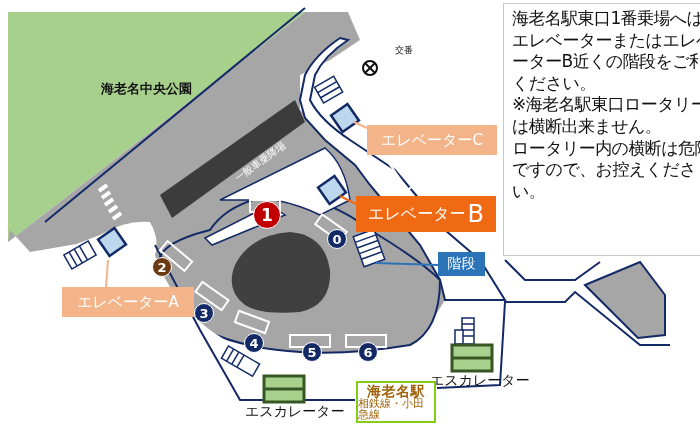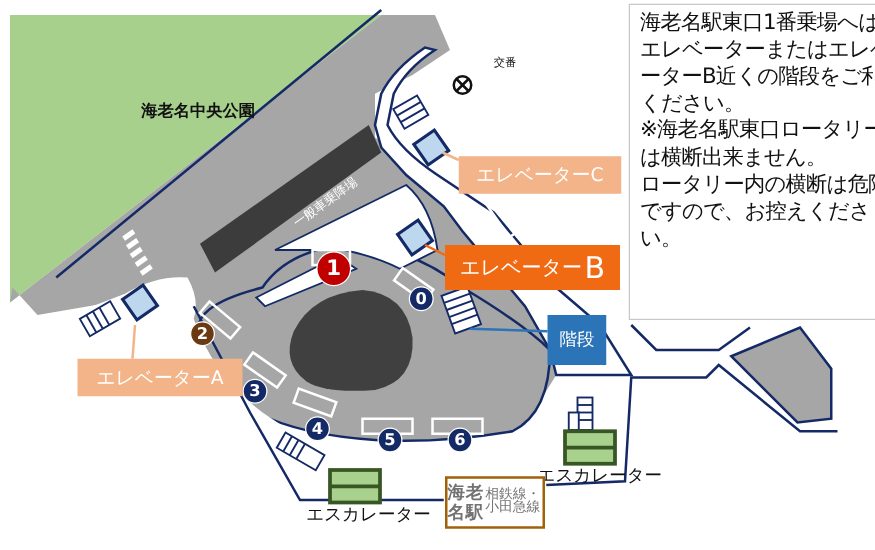--- a/index.html
+++ b/index.html
@@ -6,37 +6,37 @@
   body { width: 700px; height: 440px; overflow: hidden; position: relative; font-family: "DejaVu Sans", sans-serif; }
   #map { position: absolute; left: 0; top: 0; width: 700px; height: 440px; }
   .callout {
     position: absolute; color: #ffffff; font-family: "DejaVu Sans", sans-serif;
     display: flex; align-items: center; justify-content: center; white-space: nowrap; text-align: center;
   }
   #elev-c { left: 367px; top: 125px; width: 130px; height: 30px; background: #f2b488; font-size: 15px; }
   #elev-b { left: 356px; top: 196px; width: 140px; height: 36px; background: #f06a14; font-size: 16px; }
   #elev-b .big { font-size: 24px; margin-left: 2px; }
   #elev-a { left: 62px; top: 287px; width: 132px; height: 30px; background: #f2b488; font-size: 15px; }
-  #stairs-tag { left: 438px; top: 252px; width: 47px; height: 40px; background: #2c74b8; font-size: 14px; }
+  #stairs-tag { left: 438px; top: 252px; width: 47px; height: 24px; background: #2c74b8; font-size: 14px; }
   #notice {
     position: absolute; left: 503px; top: 3px; width: 230px; height: 253px;
     background: #ffffff; border: 1px solid #c8c8c8; box-sizing: border-box;
     padding: 4px 6px 4px 8px; font-size: 17px; line-height: 21.6px; color: #111;
     font-family: "DejaVu Sans", sans-serif; white-space: pre-line; letter-spacing: -0.6px;
   }
   #station-box {
     position: absolute; left: 356px; top: 381px; width: 80px; height: 42px;
-    border: 2px solid #a16207; background: #fff; box-sizing: border-box;
-    display: flex; flex-direction: row; align-items: center; justify-content: center;
-    font-family: "DejaVu Sans", sans-serif; color: #737373;
+    border: 2px solid #84cc16; background: #fff; box-sizing: border-box;
+    display: flex; flex-direction: column; align-items: center; justify-content: center;
+    font-family: "DejaVu Sans", sans-serif; color: #a16207;
   }
   #station-box .name { font-size: 14px; font-weight: bold; line-height: 16px; letter-spacing: 0.5px; }
   #station-box .lines { font-size: 11px; line-height: 11px; font-family: Liberation Mono, monospace; }
   .small-lbl { position: absolute; font-size: 14px; color: #111; font-family: "DejaVu Sans", sans-serif; white-space: nowrap; }
-  #park-label { position: absolute; left: 101px; top: 80px; font-size: 13px; color: #111; font-weight: bold; font-family: "DejaVu Sans", sans-serif; margin-left: 12px; }
+  #park-label { position: absolute; left: 101px; top: 80px; font-size: 13px; color: #111; font-weight: bold; font-family: "DejaVu Sans", sans-serif; }
   #koban-label { position: absolute; left: 362px; top: 44px; font-size: 9px; color: #111; font-family: "DejaVu Sans", sans-serif; margin-left: 33px; }
   #pickup-label {
     position: absolute; left: 232px; top: 174px; font-size: 10px; color: #ffffff;
     transform: rotate(-36deg); transform-origin: left top; font-family: "DejaVu Sans", sans-serif; white-space: nowrap;
   }
   .stop {
     position: absolute; width: 20px; height: 20px; border-radius: 50%; color: #fff;
     font-size: 13px; font-weight: bold; display: flex; align-items: center; justify-content: center;
     font-family: "DejaVu Sans", sans-serif; box-sizing: border-box; border: 1.5px solid #fff;
   }

